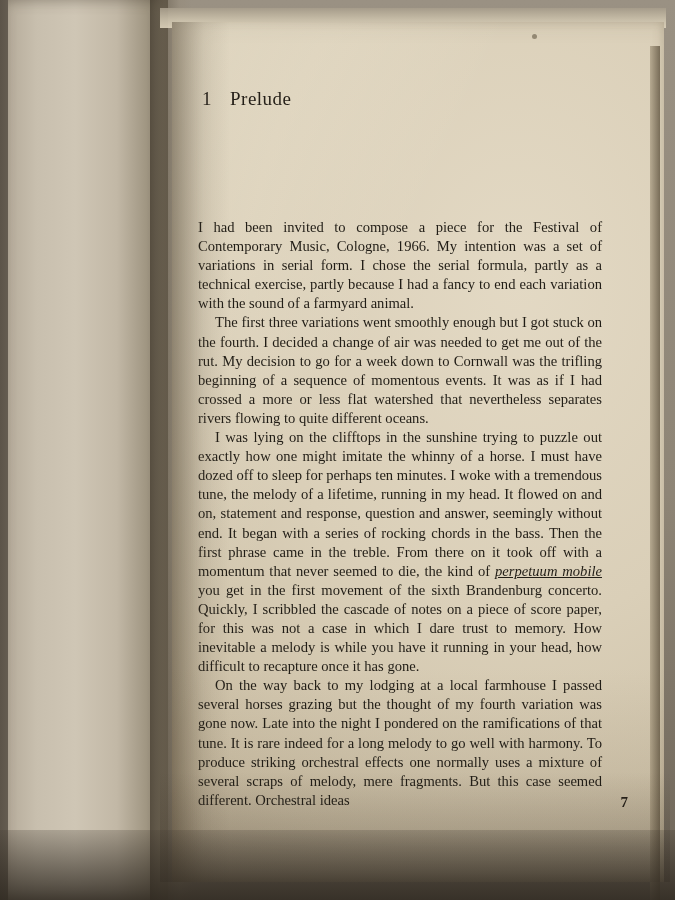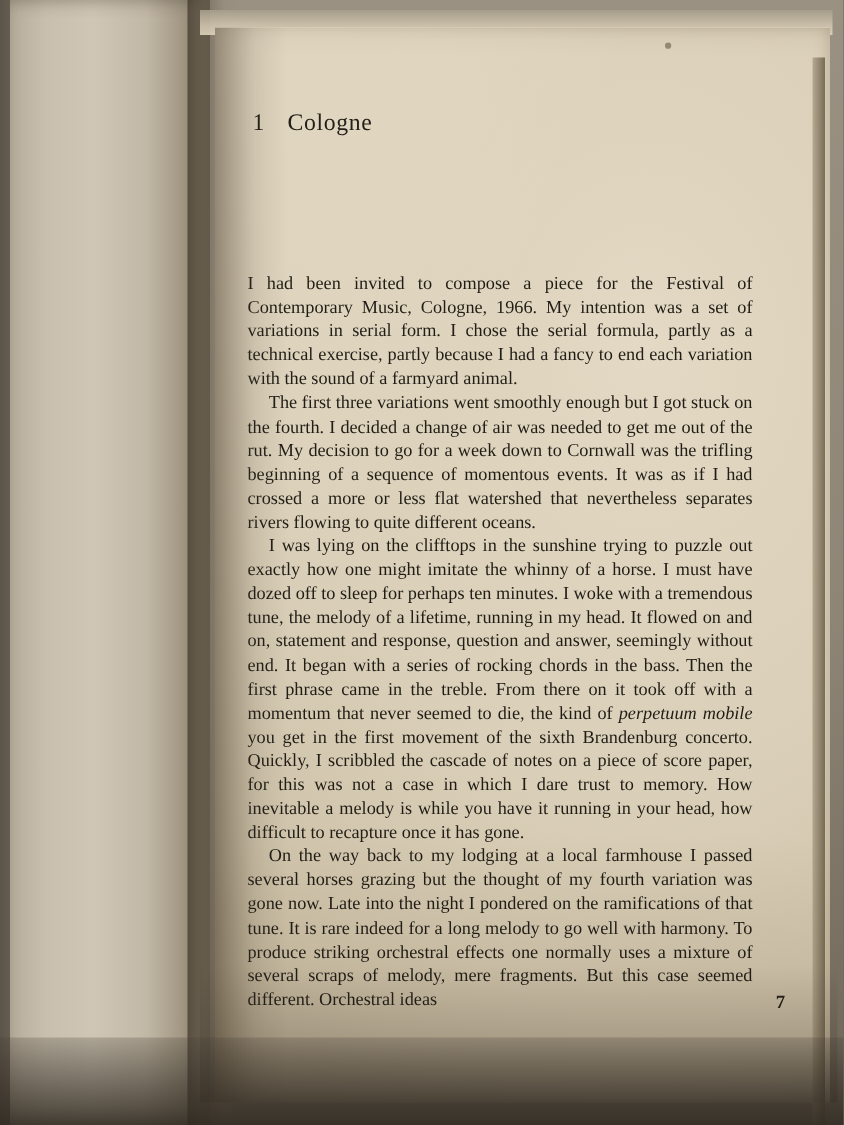--- a/index.html
+++ b/index.html
@@ -136,21 +136,21 @@
     font-size: 14.6px;
     line-height: 19.1px;
     text-align: justify;
     font-family: "Liberation Serif", serif;
   }
   .body-text p {
     margin: 0;
     text-indent: 17px;
   }
   .body-text p.first { text-indent: 0; }
-  .body-text em { font-style: italic; }
+  .body-text em { font-style: italic; text-decoration: underline; }
 
   .folio {
     position: absolute;
     right: 36px;
     top: 772px;
     font-size: 15px;
     color: #241f18;
     font-weight: bold;
   }
 
@@ -183,21 +183,21 @@
 
   <div class="left-page"></div>
   <div class="gutter"></div>
   <div class="top-edge"></div>
 
   <div class="right-page">
     <div class="page-sheen"></div>
     <div class="page-speck"></div>
 
     <div class="chapter-head">
-      <span class="chapter-num">1</span><span class="chapter-title">Cologne</span>
+      <span class="chapter-num">1</span><span class="chapter-title">Prelude</span>
     </div>
 
     <div class="body-text">
       <p class="first">I had been invited to compose a piece for the Festival of Contemporary Music, Cologne, 1966. My intention was a set of variations in serial form. I chose the serial formula, partly as a technical exercise, partly because I had a fancy to end each variation with the sound of a farmyard animal.</p>
       <p>The first three variations went smoothly enough but I got stuck on the fourth. I decided a change of air was needed to get me out of the rut. My decision to go for a week down to Cornwall was the trifling beginning of a sequence of momentous events. It was as if I had crossed a more or less flat watershed that nevertheless separates rivers flowing to quite different oceans.</p>
       <p><span>I was lying on the clifftops in the sunshine trying to puzzle out exactly how one might imitate the whinny of a horse. I must have dozed off to sleep for perhaps ten minutes. I woke with a tremendous tune, the melody of a lifetime, running in my head. It flowed on and on, statement and response, question and answer, seemingly without end. It began with a series of rocking chords in the bass. Then the first phrase came in the treble. From there on it took off with a momentum that never seemed to die, the kind of </span><em>perpetuum mobile</em><span> you get in the first movement of the sixth Brandenburg concerto. Quickly, I scribbled the cascade of notes on a piece of score paper, for this was not a case in which I dare trust to memory. How inevitable a melody is while you have it running in your head, how difficult to recapture once it has gone.</span></p>
       <p>On the way back to my lodging at a local farmhouse I passed several horses grazing but the thought of my fourth variation was gone now. Late into the night I pondered on the ramifications of that tune. It is rare indeed for a long melody to go well with harmony. To produce striking orchestral effects one normally uses a mixture of several scraps of melody, mere fragments. But this case seemed different. Orchestral ideas</p>
     </div>
 
     <div class="folio">7</div>

